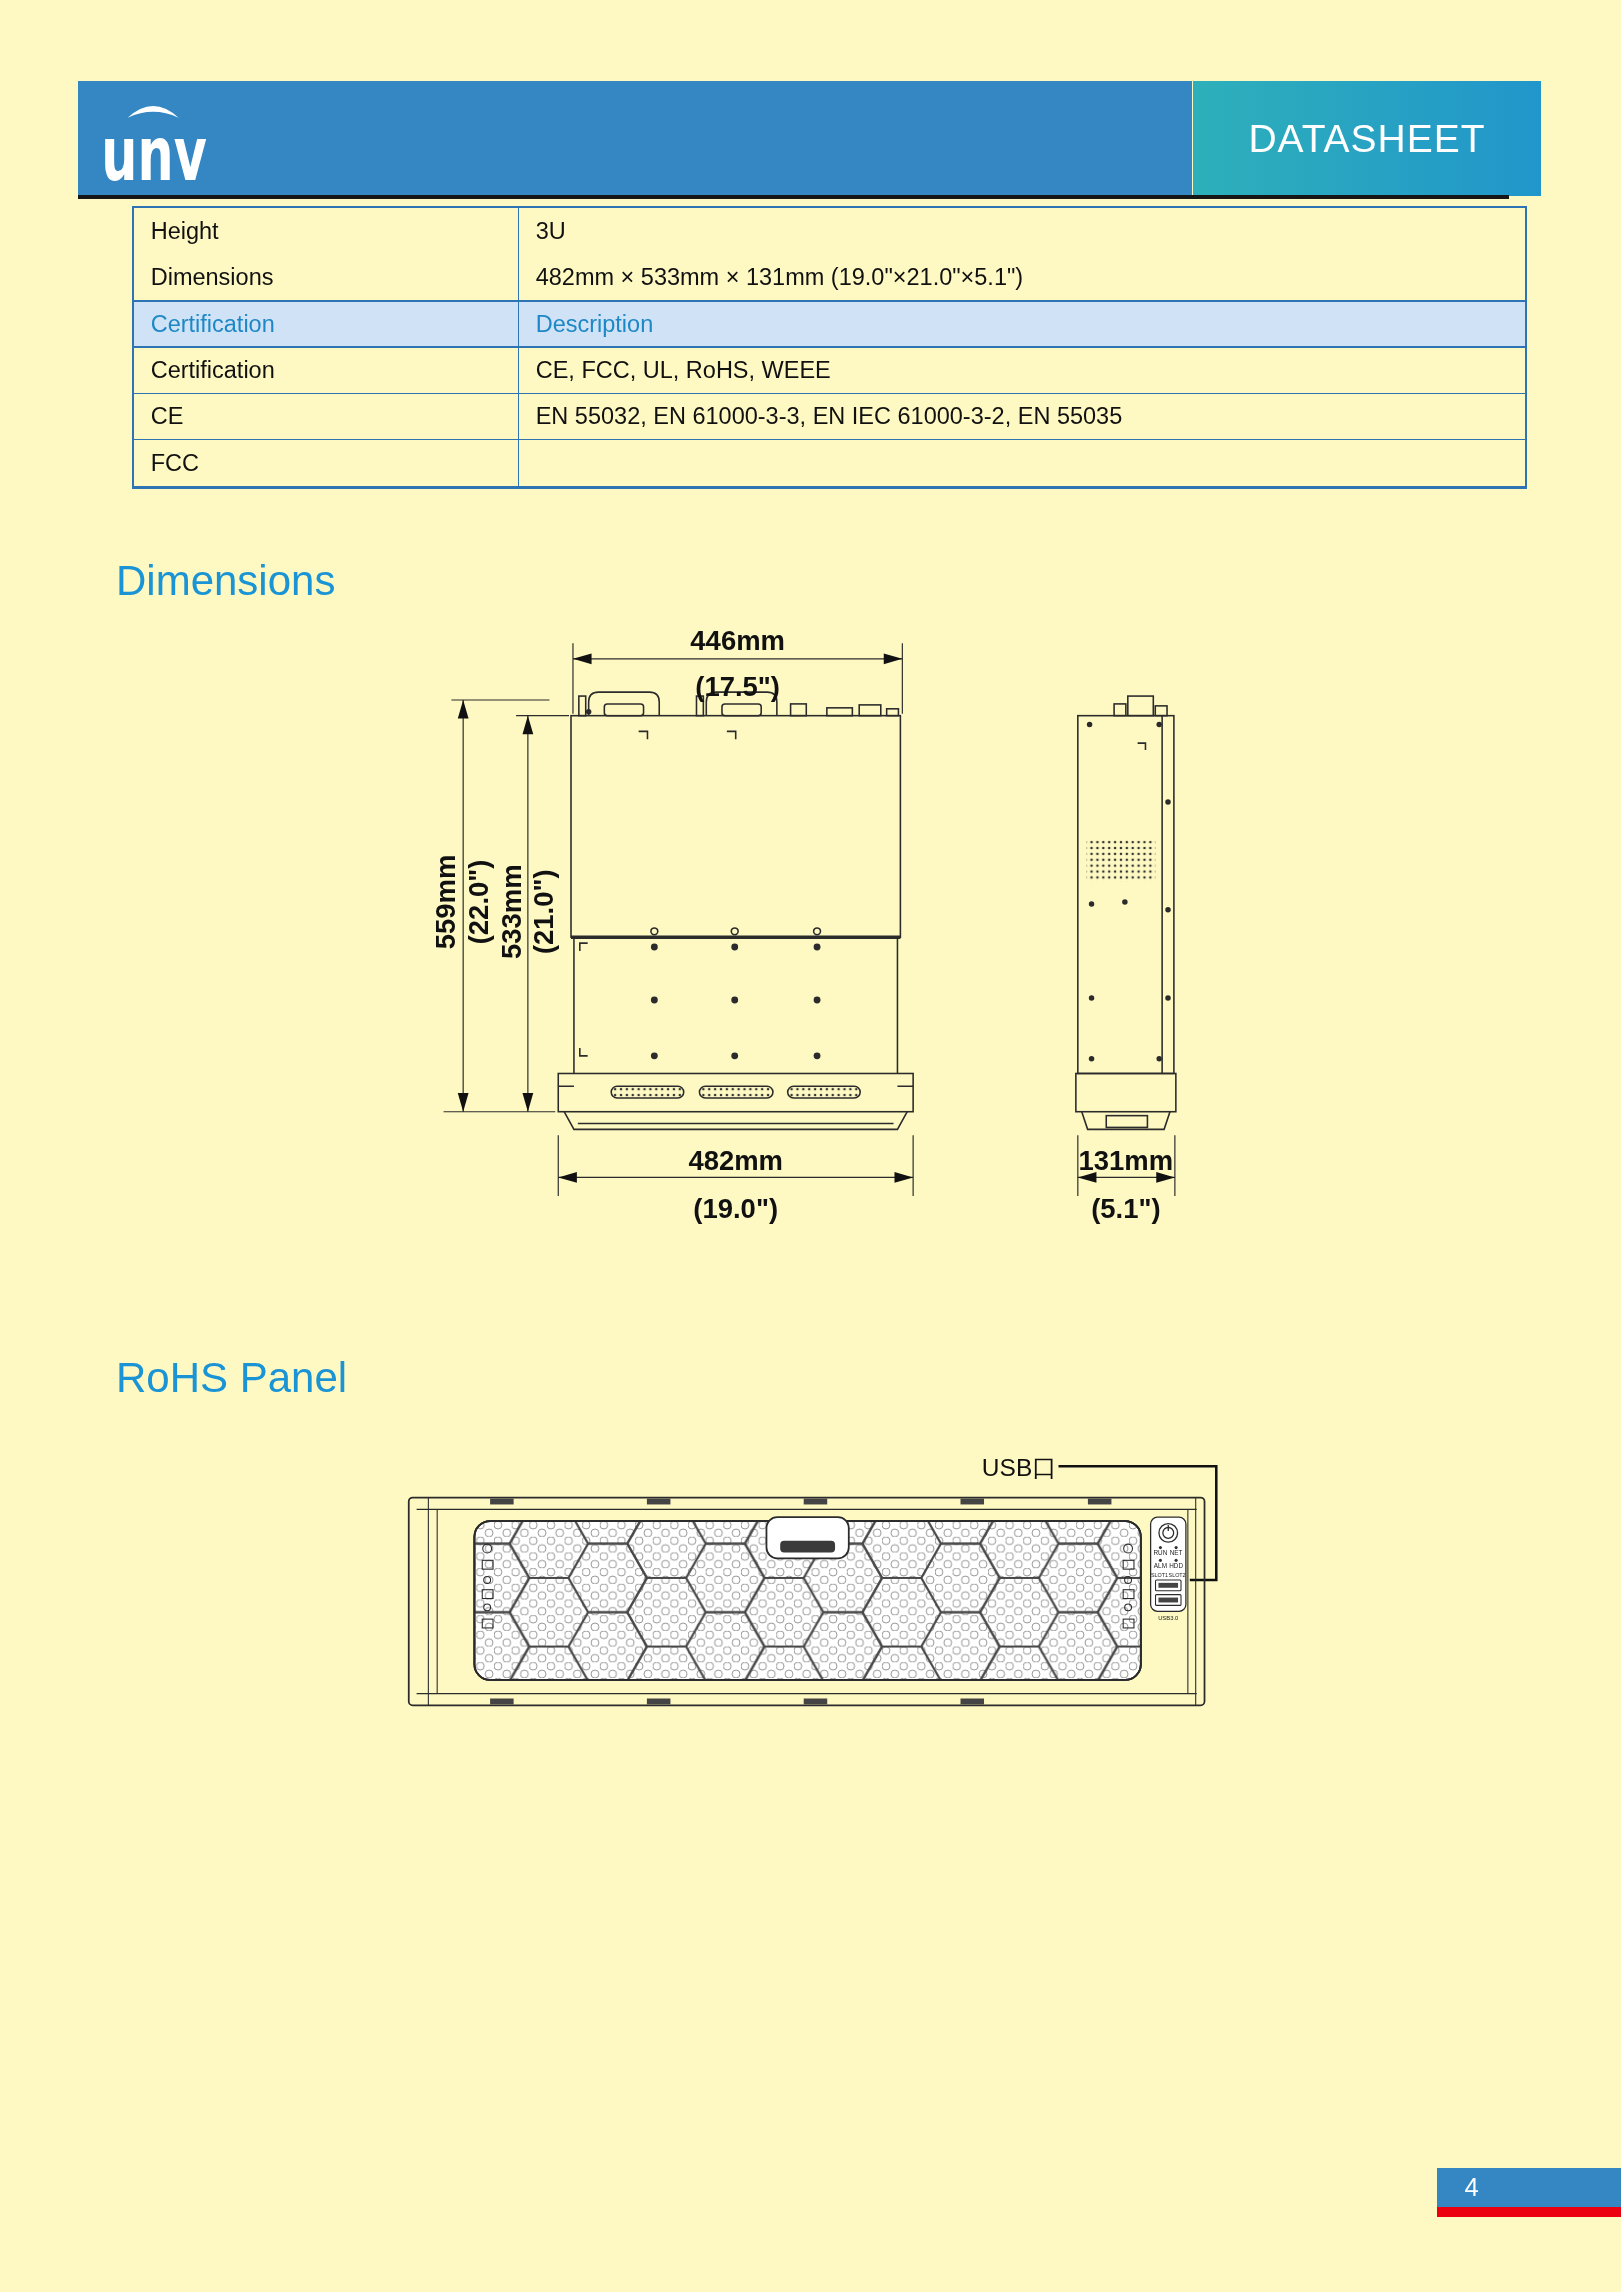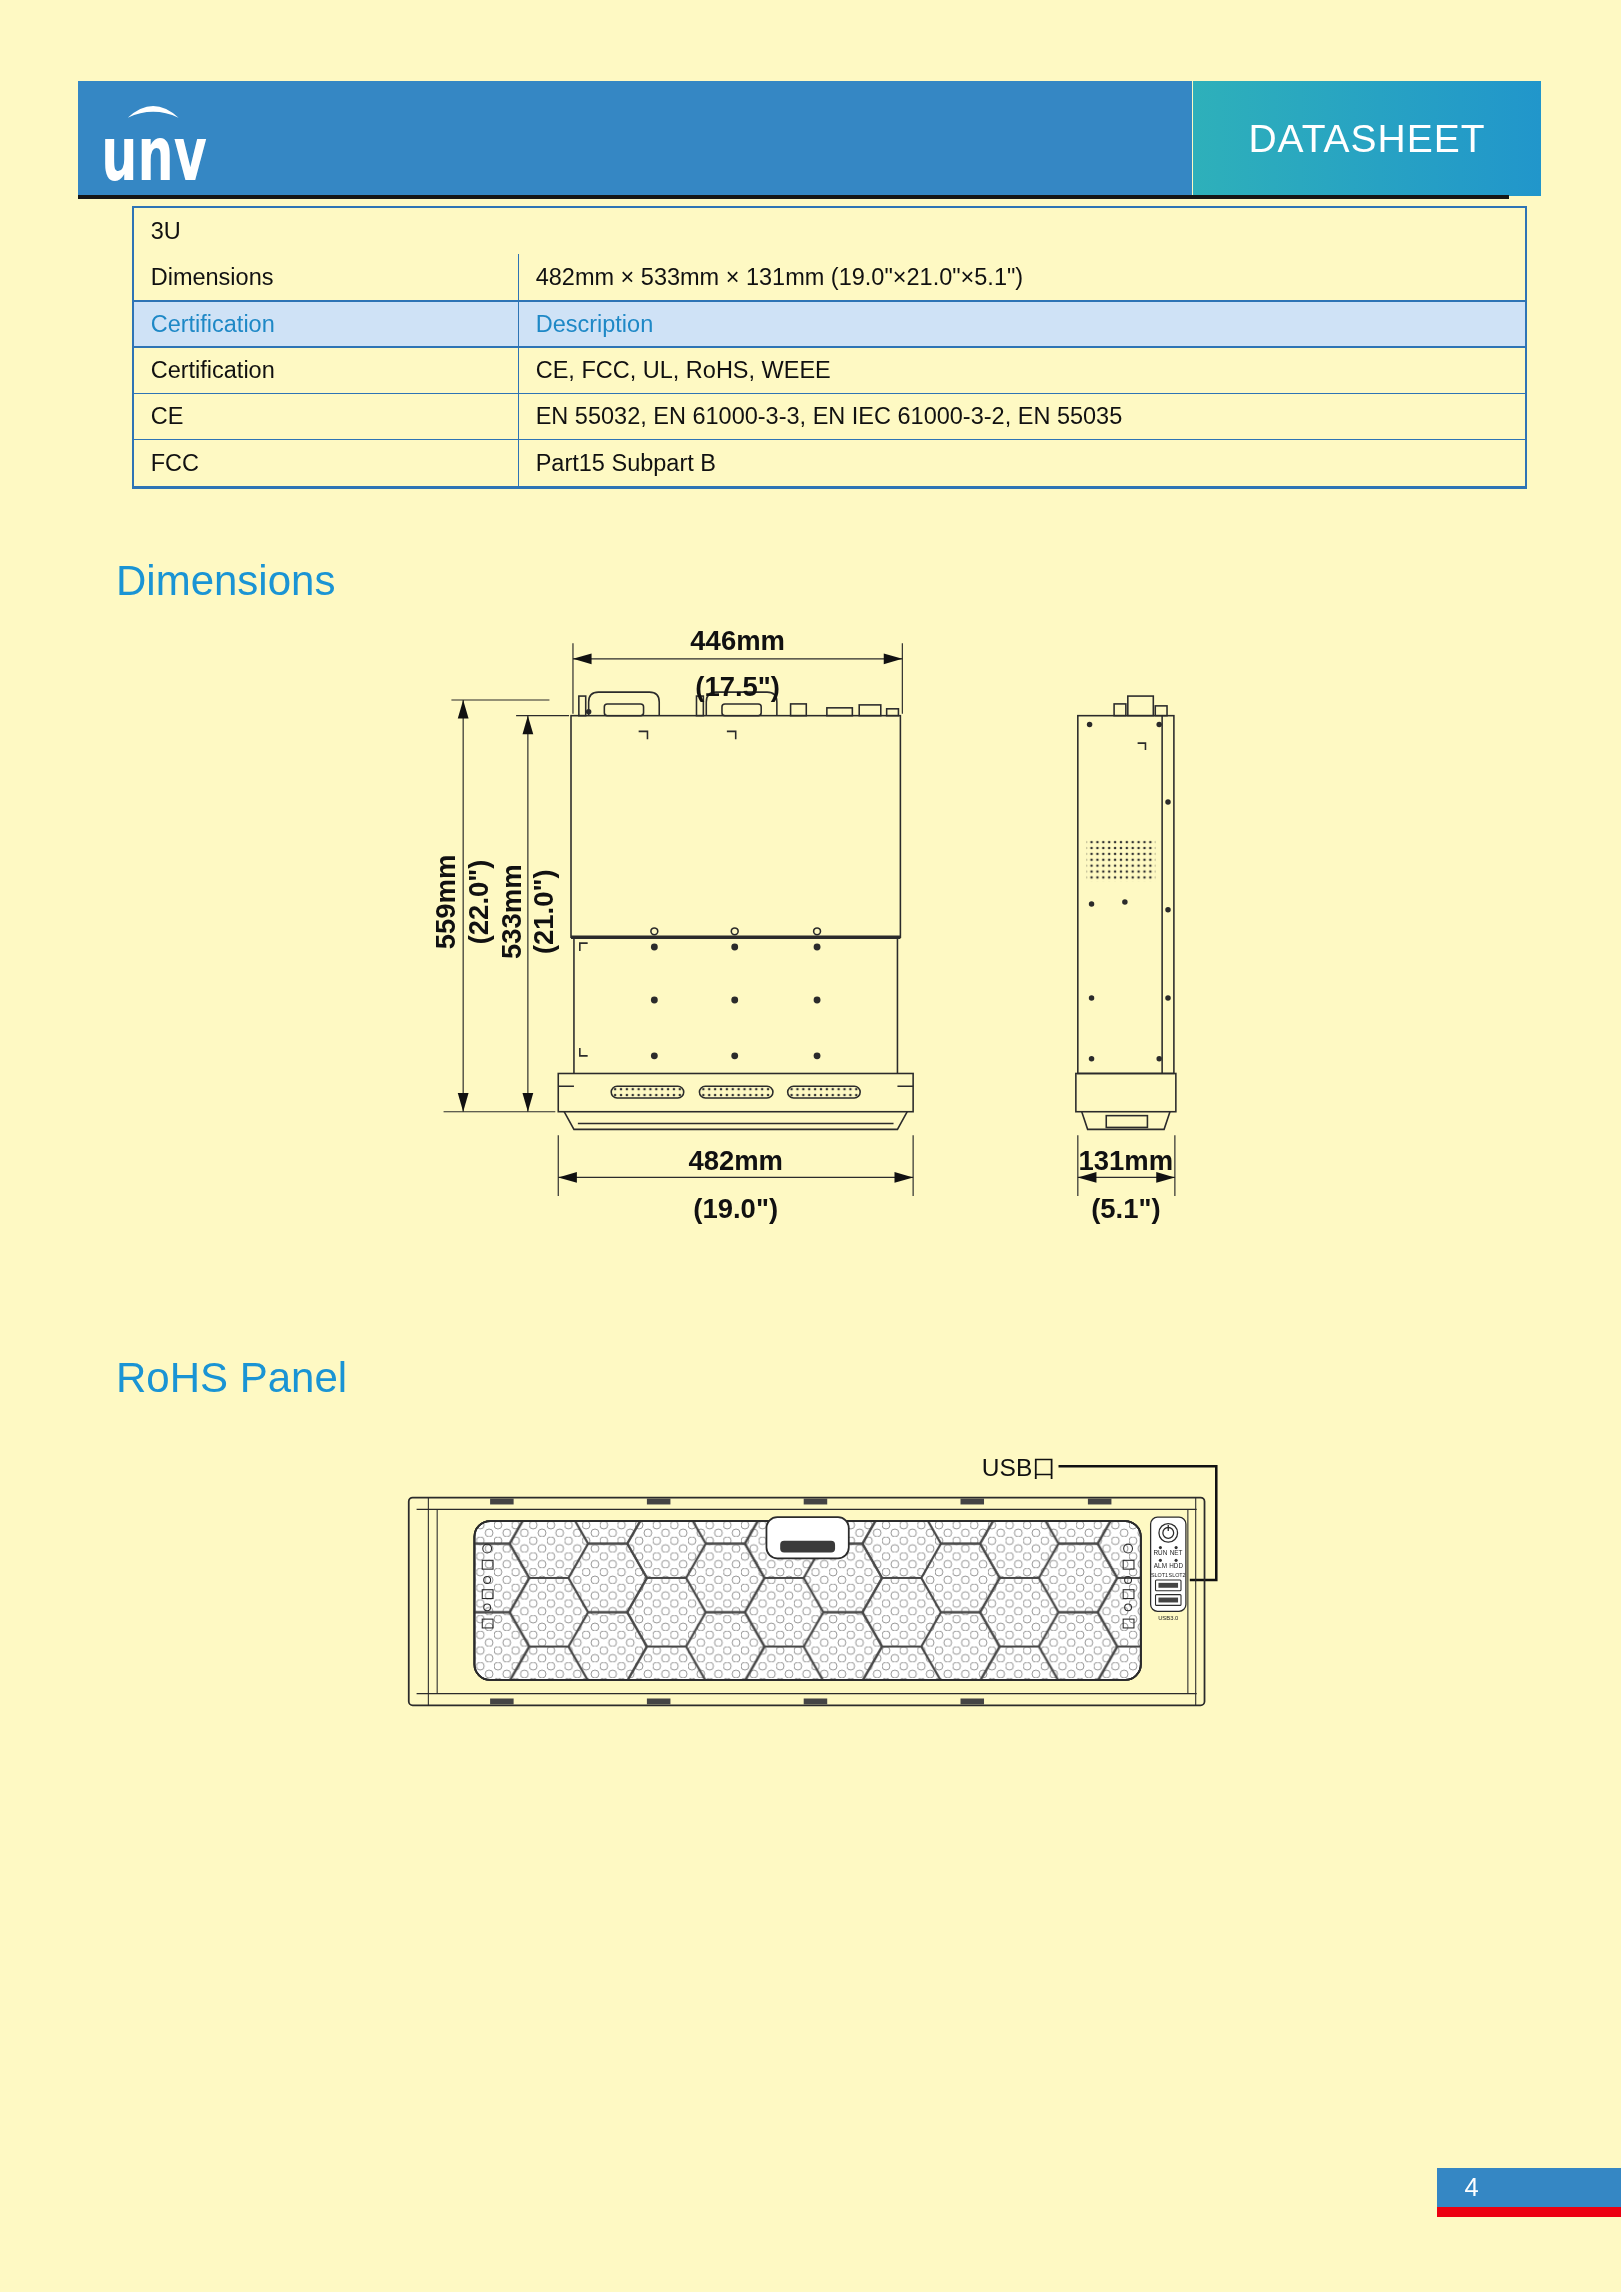--- a/index.html
+++ b/index.html
@@ -59,41 +59,41 @@
       <text x="3" y="78" font-size="76" font-weight="bold" fill="#ffffff" font-family="DejaVu Sans, sans-serif" textLength="108" lengthAdjust="spacingAndGlyphs">unv</text>
     </svg>
   </div>
   <div class="badge">
     <span>DATASHEET</span>
   </div>
   <div class="hrule"></div>
 
   <div class="spec-table">
     <div class="t-row no-bb">
+      <div class="t-c1">Height</div>
       <div class="t-c2">3U</div>
     </div>
     <div class="t-row no-bb">
       <div class="t-c1">Dimensions</div>
       <div class="t-c2">482mm × 533mm × 131mm (19.0"×21.0"×5.1")</div>
     </div>
     <div class="t-row t-head">
       <div class="t-c1">Certification</div>
       <div class="t-c2">Description</div>
     </div>
     <div class="t-row">
       <div class="t-c1">Certification</div>
       <div class="t-c2">CE, FCC, UL, RoHS, WEEE</div>
     </div>
     <div class="t-row">
       <div class="t-c1">CE</div>
       <div class="t-c2">EN 55032, EN 61000-3-3, EN IEC 61000-3-2, EN 55035</div>
     </div>
     <div class="t-row">
       <div class="t-c1">FCC</div>
-      <div class="t-c2">Part15 Subpart B</div>
     </div>
   </div>
 
   <div class="section-title st-dim">Dimensions</div>
 
   <div class="fig fig-dim">
     <svg width="961" height="647" viewBox="270 650 980 660">
       <defs>
         <pattern id="pdots" patternUnits="userSpaceOnUse" width="6" height="6">
           <circle cx="3" cy="3" r="1.3" fill="#333"></circle>

